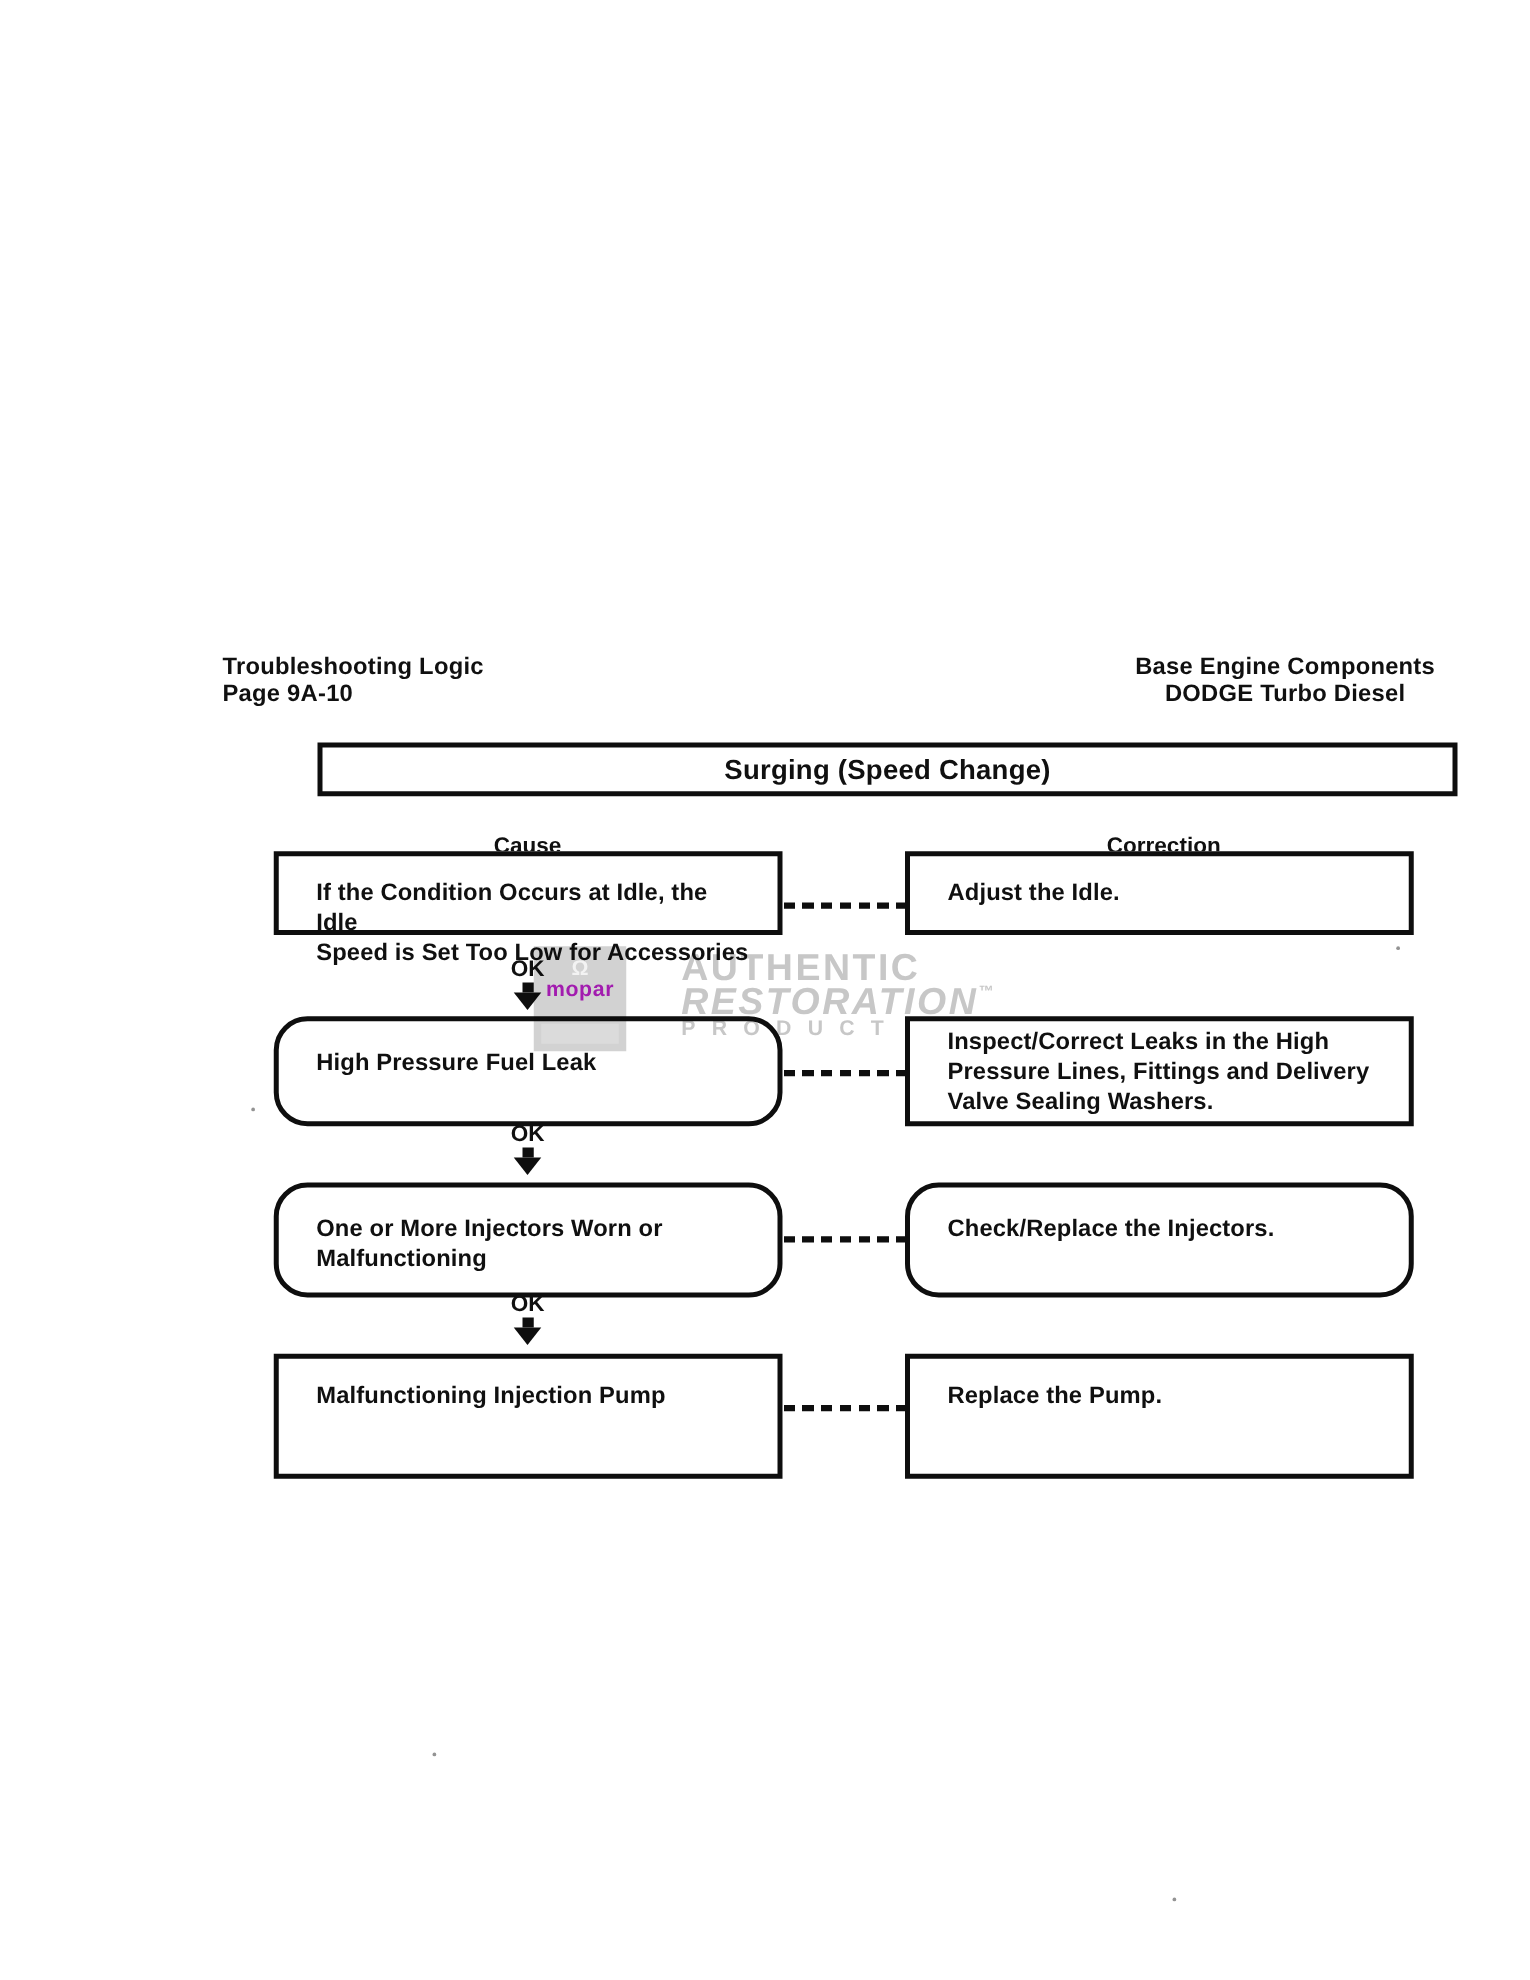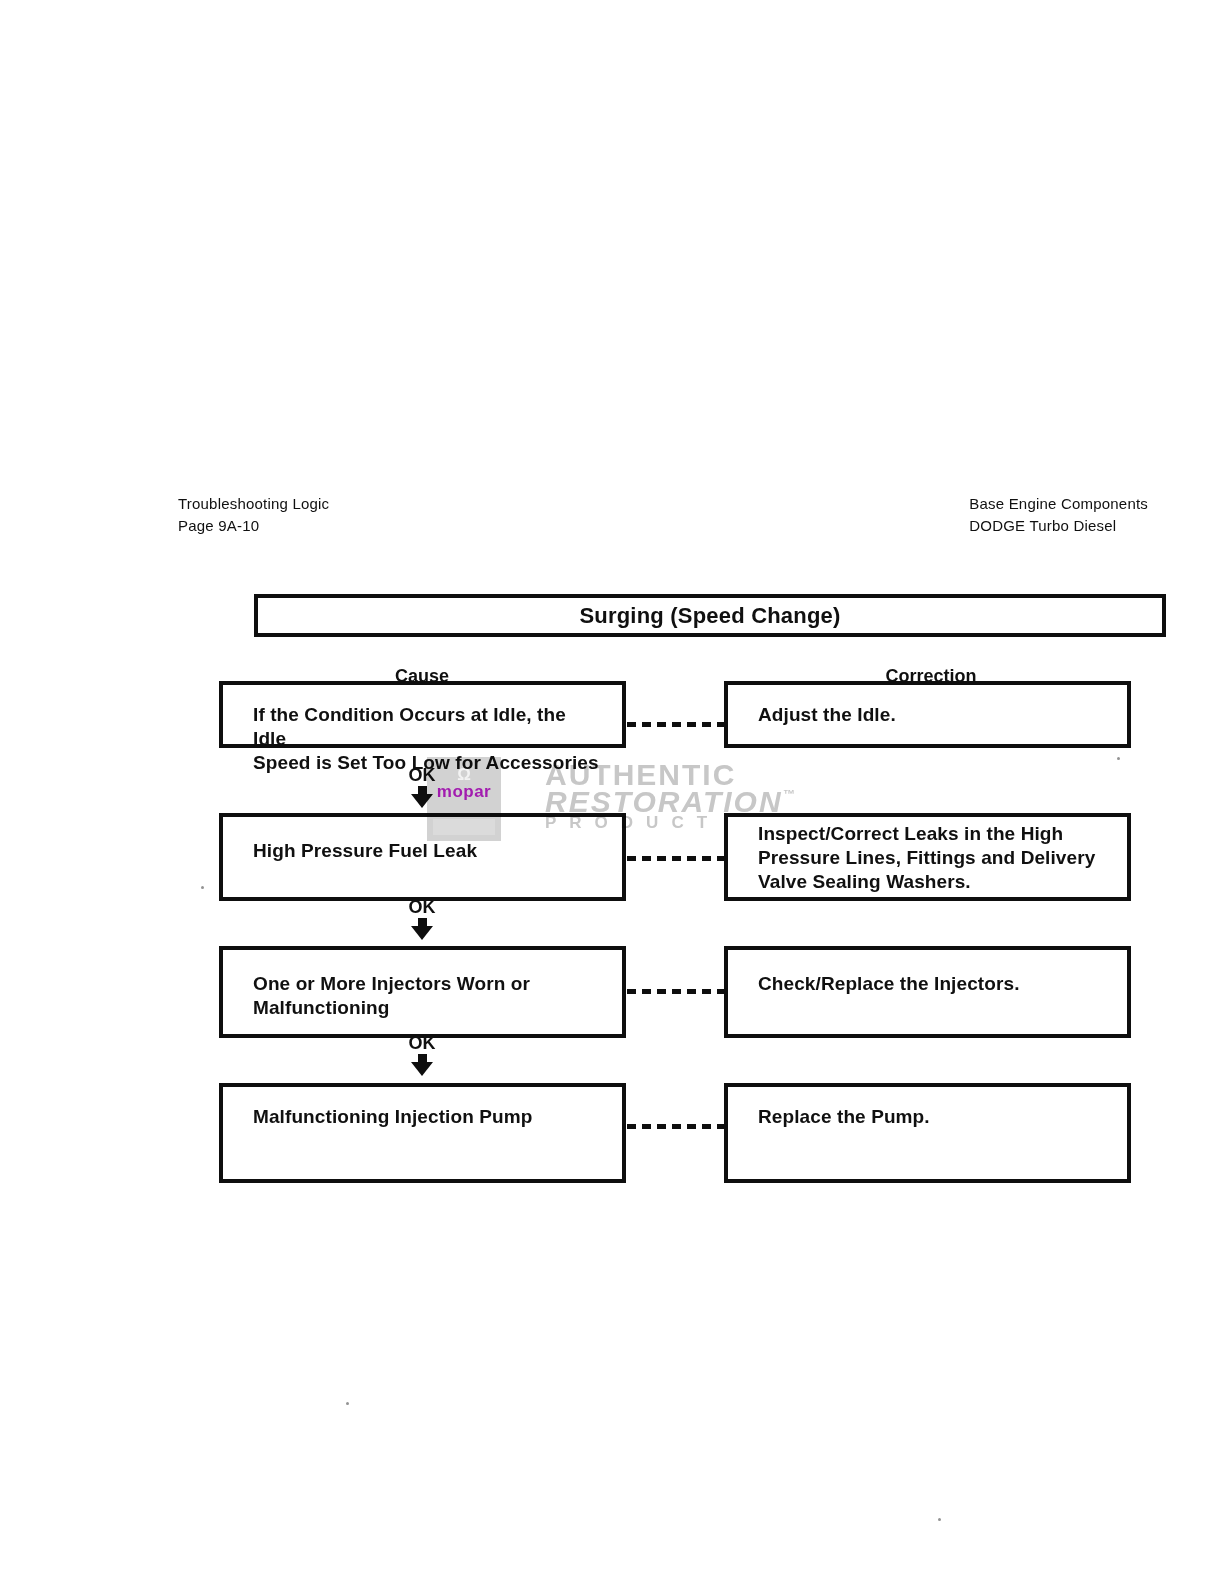--- a/index.html
+++ b/index.html
@@ -2,23 +2,23 @@
 <html><head>
 <meta charset="utf-8">
 <style>
   html,body { margin:0; padding:0; background:#e8e8e8; }
   .sheet {
     position:relative; width:1224px; height:1584px; margin:0 auto;
     background:#ffffff; overflow:hidden;
     font-family:"Liberation Sans", sans-serif; color:#101010;
   }
   
-  .hdr { position:absolute; top:493px; font-size:15px; font-weight:normal; line-height:22px; letter-spacing:.2px; }
+  .hdr { position:absolute; top:523px; font-size:19px; font-weight:bold; line-height:22px; letter-spacing:.2px; }
   .hdr-left  { left:178px; text-align:left; }
-  .hdr-right { right:76px; text-align:left; }
+  .hdr-right { right:76px; text-align:center; }
   
   .title-box {
     position:absolute; left:218px; top:594px; width:912px; height:43px;
     border:4px solid #0e0e0e; box-sizing:border-box; background:#fff;
     display:flex; align-items:center; justify-content:center; z-index:2;margin-left:36px;
   }
   .title-box span { font-size:22px; font-weight:bold; letter-spacing:.2px; }
   
   .col-label { position:absolute; top:666px; width:220px; text-align:center;
     font-size:18px; font-weight:bold; z-index:2; }
@@ -31,21 +31,21 @@
     font-size:19px; font-weight:bold; line-height:24px; letter-spacing:.1px;
     padding:18px 18px 0 30px; white-space:pre-line;
   }
   .cause-col { left:219px; }
   .corr-col  { left:724px; }
   .r1 { top:681px; height:67px; }
   .r2 { top:813px; height:88px; }
   .r3 { top:946px; height:92px; }
   .r4 { top:1083px; height:100px; }
   .pad-tight { padding-top:5px; }
-  .pad-mid   { padding-top:22px; }
+  .pad-mid   { padding-top:22px;border-radius:27px; }
   
   .dash {
     position:absolute; left:627px; width:97px; height:5px; z-index:1;
     background:repeating-linear-gradient(90deg,#0e0e0e 0 9px,transparent 9px 15px);
   }
   .d1 { top:722px; } .d2 { top:856px; } .d3 { top:989px; } .d4 { top:1124px; }
   
   .okblk { position:absolute; left:397px; width:50px; text-align:center; z-index:3; }
   .ok1 { top:766px; } .ok2 { top:898px; } .ok3 { top:1034px; }
   .okblk .ok-txt { font-size:18px; font-weight:bold; line-height:19px; display:block; }

